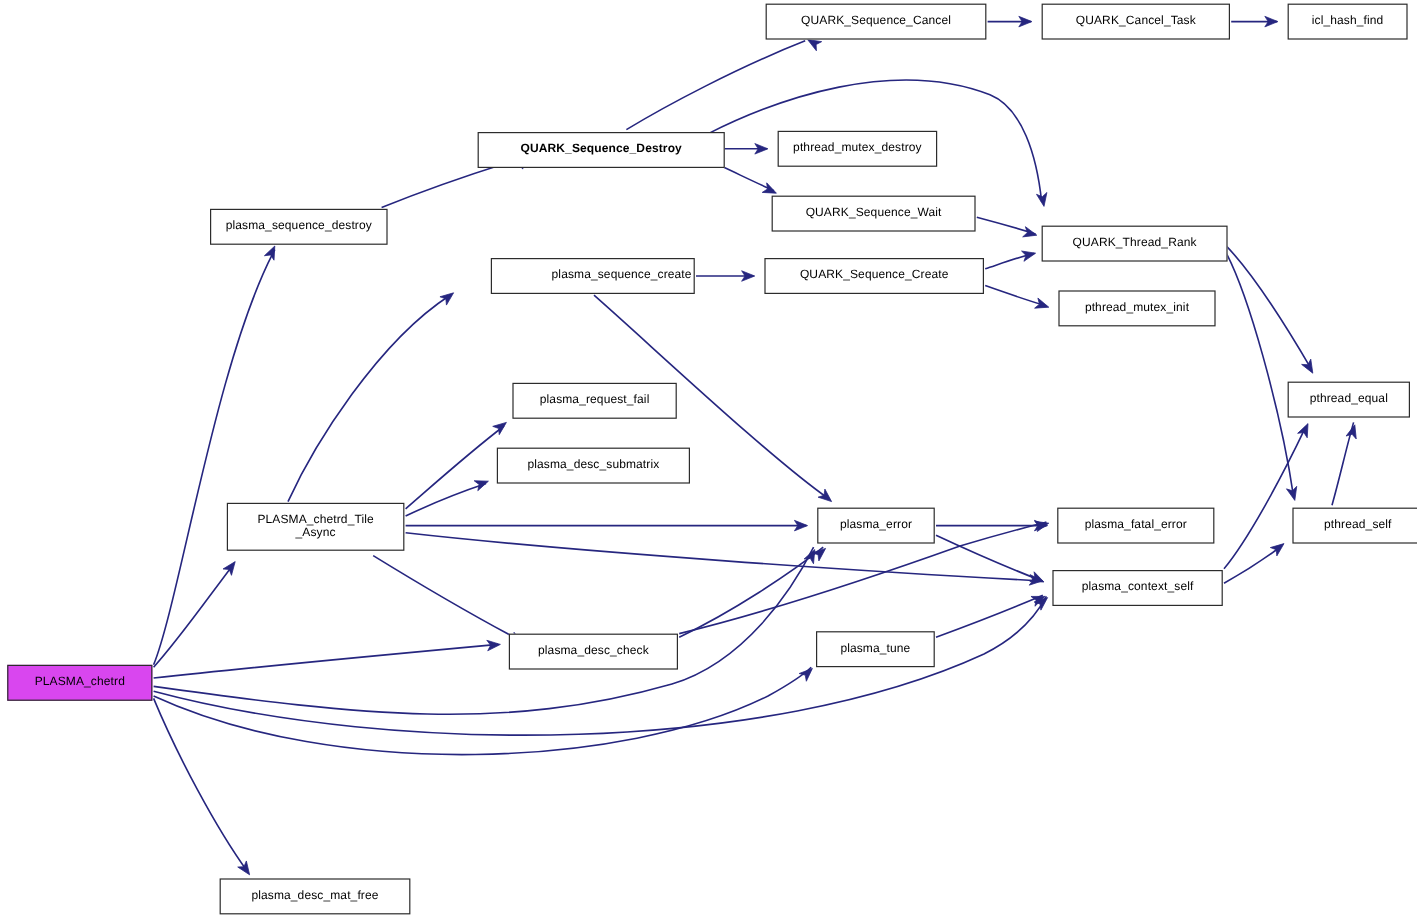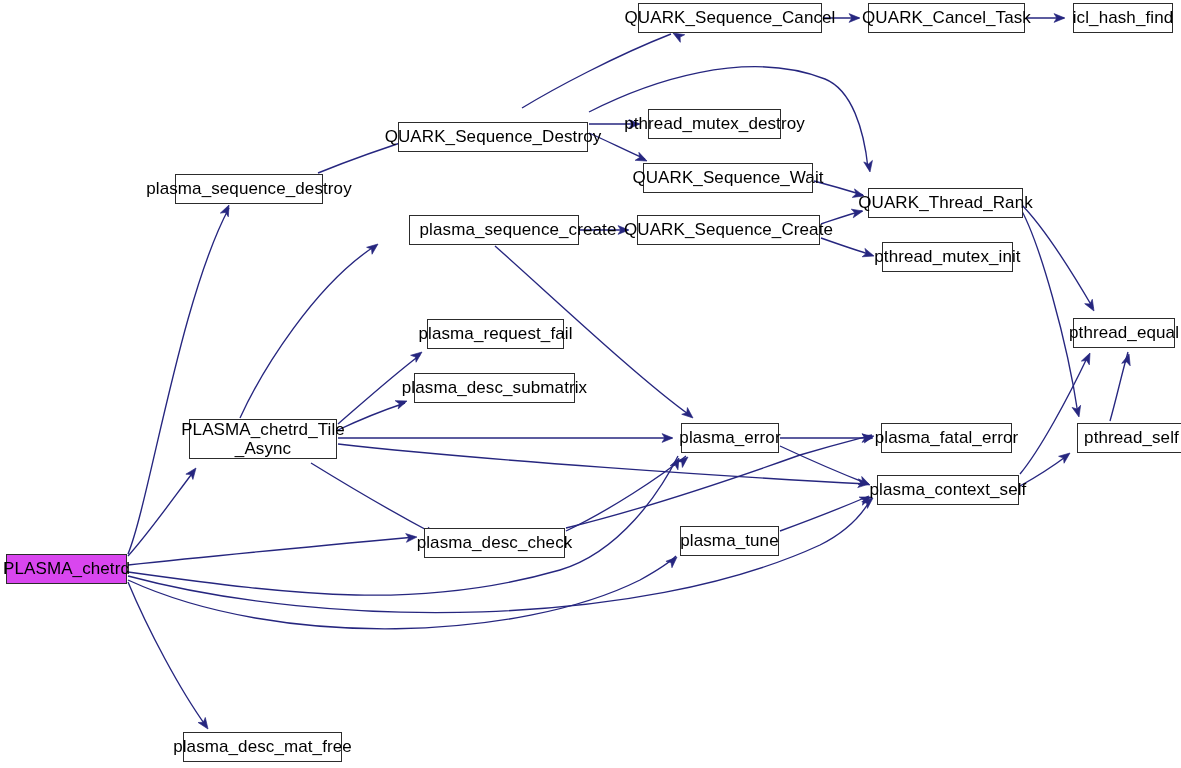--- a/index.html
+++ b/index.html
@@ -27,21 +27,21 @@
     width: 1181px;
     height: 768px;
     pointer-events: none;
   }
   .node {
     position: absolute;
     box-sizing: border-box;
     border: 1px solid #2c2c2c;
     background: #ffffff;
     color: #000000;
-    font-size: 17px;
+    font-size: 10px;
     line-height: 1.12;
     display: flex;
     align-items: center;
     justify-content: center;
     text-align: center;
     white-space: pre-line;
     letter-spacing: 0.1px;
     z-index: 2;
   }
   .node.highlight {
@@ -124,21 +124,21 @@
         <path d="M 0,0 L -11,-4.4 L -8.2,0 L -11,4.4 Z" fill="#26267f" stroke="#26267f" stroke-width="0.6" transform="translate(688,457) rotate(-40)"></path>
         <path d="M 0,0 L -11,-4.4 L -8.2,0 L -11,4.4 Z" fill="#26267f" stroke="#26267f" stroke-width="0.6" transform="translate(874,436) rotate(-14)"></path>
         <path d="M 0,0 L -11,-4.4 L -8.2,0 L -11,4.4 Z" fill="#26267f" stroke="#26267f" stroke-width="0.6" transform="translate(871,497) rotate(-22)"></path>
         <path d="M 0,0 L -11,-4.4 L -8.2,0 L -11,4.4 Z" fill="#26267f" stroke="#26267f" stroke-width="0.6" transform="translate(1070,453) rotate(-38)"></path>
         <path d="M 0,0 L -11,-4.4 L -8.2,0 L -11,4.4 Z" fill="#26267f" stroke="#26267f" stroke-width="0.6" transform="translate(1090,353) rotate(-65)"></path>
       </g>
   </svg>
   <div id="nodes">
       <div class="node highlight" style="left: 6px; top: 554px; width: 121px; height: 30px;"><span>PLASMA_chetrd</span></div>
       <div class="node" style="left: 175px; top: 174px; width: 148px; height: 30px;"><span>plasma_sequence_destroy</span></div>
-      <div class="node" style="left: 398px; top: 122px; width: 190px; height: 30px;"><span>QUARK_Sequence_Destroy</span></div>
+      <div class="node" style="left: 398px; top: 110px; width: 206px; height: 30px; font-weight: bold;"><span>QUARK_Sequence_Destroy</span></div>
       <div class="node" style="left: 638px; top: 3px; width: 184px; height: 30px;"><span>QUARK_Sequence_Cancel</span></div>
       <div class="node" style="left: 868px; top: 3px; width: 157px; height: 30px;"><span>QUARK_Cancel_Task</span></div>
       <div class="node" style="left: 1073px; top: 3px; width: 100px; height: 30px;"><span>icl_hash_find</span></div>
       <div class="node" style="left: 648px; top: 109px; width: 133px; height: 30px;"><span>pthread_mutex_destroy</span></div>
       <div class="node" style="left: 643px; top: 163px; width: 170px; height: 30px;"><span>QUARK_Sequence_Wait</span></div>
       <div class="node" style="left: 409px; top: 215px; width: 170px; height: 30px; padding-left: 48px;"><span>plasma_sequence_create</span></div>
       <div class="node" style="left: 637px; top: 215px; width: 183px; height: 30px;"><span>QUARK_Sequence_Create</span></div>
       <div class="node" style="left: 868px; top: 188px; width: 155px; height: 30px;"><span>QUARK_Thread_Rank</span></div>
       <div class="node" style="left: 882px; top: 242px; width: 131px; height: 30px;"><span>pthread_mutex_init</span></div>
       <div class="node" style="left: 1073px; top: 318px; width: 102px; height: 30px;"><span>pthread_equal</span></div>

